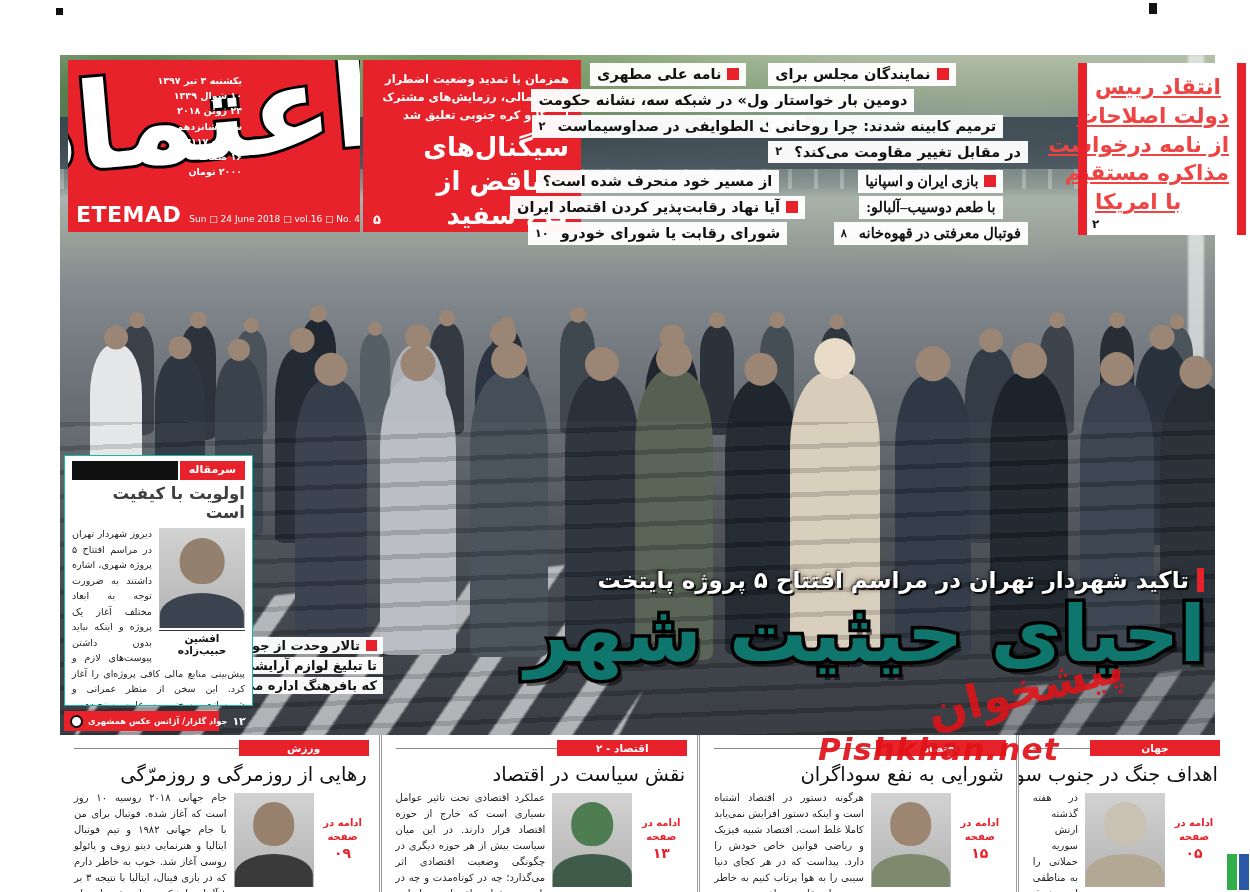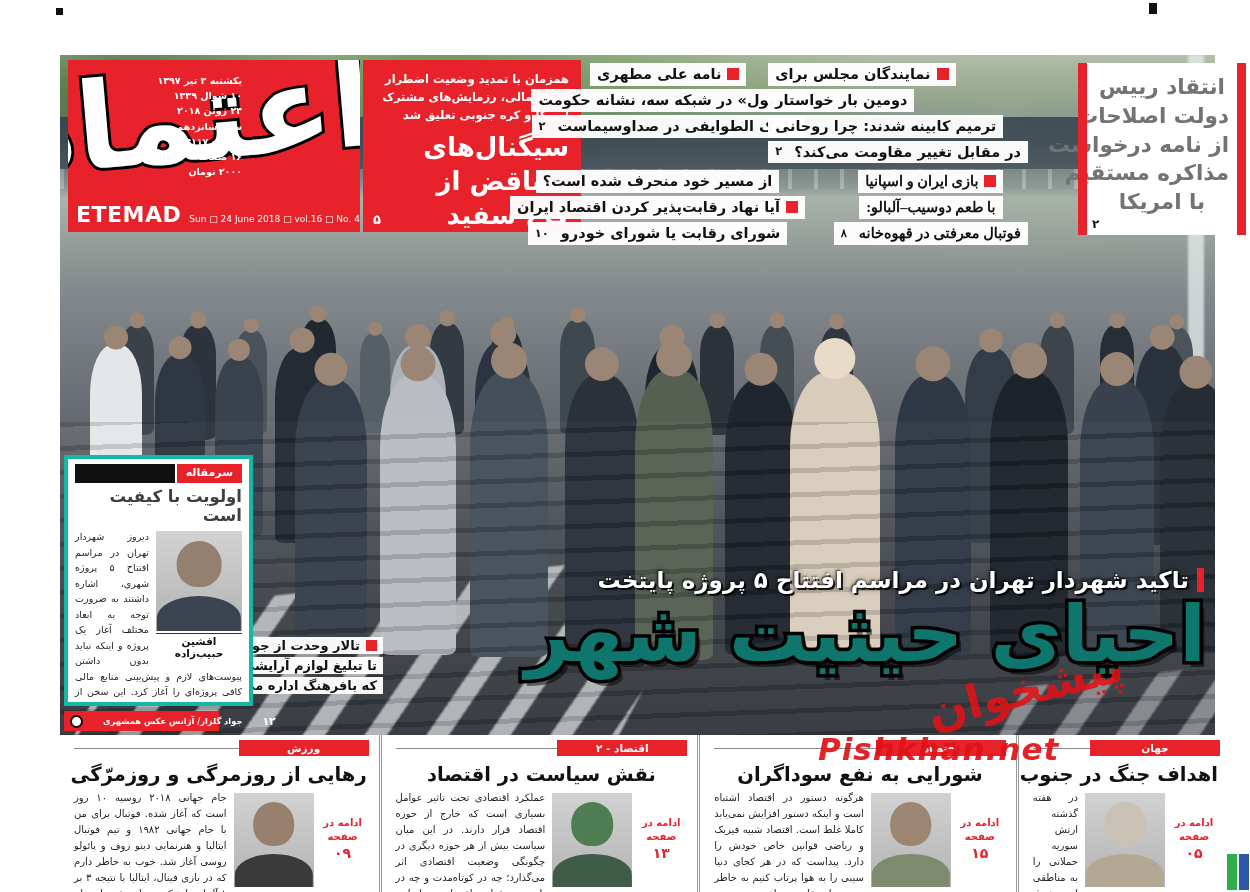--- a/index.html
+++ b/index.html
@@ -67,71 +67,71 @@
   .hline .pg { font-size:11.5px; padding-right:6px; }
   #group-c1 { top:63px;  right:445px; }
   #group-c2 { top:170px; right:445px; }
   #group-b1 { top:63px;  right:222px;align-items:flex-end; }
   #group-b2 { top:170px; right:222px;font-family:Liberation Serif, serif; }
   
   #reform { position:absolute; left:1078px; top:63px; width:168px; height:172px;
     background:#fff; direction:rtl; padding:10px 17px 6px; z-index:6; }
   #reform::before, #reform::after { content:""; position:absolute; top:0; bottom:0; width:9px; background:#e8222a; }
   #reform::before { right:0; } #reform::after { left:0; }
-  .reform-line { font-size:21.5px; font-weight:bold; text-align:center; line-height:1.34; white-space:nowrap; color:#737373; }
+  .reform-line { font-size:21.5px; font-weight:bold; text-align:left; line-height:1.34; white-space:nowrap; color:#ef4444;text-decoration:underline; }
   #reform .whpage { position:absolute; left:14px; bottom:4px; font-size:12px; font-weight:bold; color:#111; }
   
   #caption { position:absolute; right:46px; top:567px; z-index:7; direction:rtl; display:flex;
     align-items:center; gap:8px; color:#fff; font-size:23px; font-weight:bold; white-space:nowrap;
     text-shadow:2px 2px 0 rgba(0,0,0,.85), -1px -1px 2px rgba(0,0,0,.7), 0 0 6px rgba(0,0,0,.6); }
   #caption .cap-accent { width:7px; height:24px; background:#e8222a; flex:0 0 auto; }
   #main-headline { position:absolute; right:44px; top:590px; z-index:7; direction:rtl;
     font-size:78px; font-weight:bold; color:#0f766e; line-height:1.15; white-space:nowrap;
     -webkit-text-stroke:7px #000; paint-order:stroke fill; text-shadow:5px 6px 0 rgba(0,0,0,.5); }
   #vahdat { position:absolute; right:867px; top:637px; z-index:7; direction:rtl;
     display:flex; flex-direction:column; align-items:flex-start; gap:3px; }
   .vline { background:rgba(255,255,255,.96); font-size:13px; font-weight:bold; padding:1px 6px;
     display:flex; gap:6px; align-items:center; white-space:nowrap; color:#111; }
   .vlast { display:flex; gap:8px; align-items:center; }
   .vpage { background:rgba(255,255,255,.96); padding:1px 6px; font-size:11px; font-weight:bold; color:#111; }
   .vline .sq { width:11px; height:11px; background:#e8222a; }
   
   #editorial { position:absolute; left:64px; top:455px; width:189px; height:251px; background:#fff;
-    z-index:7; padding:5px 7px; direction:rtl; border:4px solid #14b8a6; overflow:hidden; }
+    z-index:7; padding:5px 7px; direction:rtl; border:1px solid #14b8a6; overflow:hidden; }
   .ed-head { display:flex; height:19px; margin-bottom:4px; }
   .ed-label { background:#e8222a; color:#fff; font-size:11px; font-weight:bold; padding:2px 9px; white-space:nowrap; }
   .ed-bar { flex:1; background:#101010; margin-right:2px; }
   .ed-title { font-size:16.5px; font-weight:bold; text-align:right; margin:1px 0 4px; color:#404040; }
   .ed-fig { float:right; width:86px; margin:2px 0 3px 7px; }
   .ed-photo { width:86px; height:100px; }
   .ed-author { font-size:10.5px; font-weight:bold; border-top:1px solid #333; margin-top:2px;
     padding-top:1px; text-align:center; color:#111; }
   .ed-body { font-size:9.6px; line-height:1.62; text-align:justify; color:#222; }
   
   #credit { position:absolute; left:64px; top:711px; width:155px; height:20px; background:#e8222a;
-    z-index:7; display:flex; align-items:center; gap:20px; padding:0 6px; }
+    z-index:7; display:flex; align-items:center; gap:5px; padding:0 6px; }
   .credit-circle { width:13px; height:13px; border-radius:50%; background:#fff; border:2.5px solid #111; flex:0 0 auto; }
   .credit-text { color:#fff; font-size:8.3px; font-weight:bold; direction:rtl; white-space:nowrap; }
   .credit-page { color:#fff; font-size:11px; font-weight:bold; margin-left:auto; }
   
   #wm-fa { position:absolute; left:925px; top:662px; z-index:8; direction:rtl; color:#e01218;
     font-size:46px; font-weight:bold; transform:rotate(-14deg); opacity:.88; }
   #wm-en { position:absolute; left:818px; top:731px; z-index:8; color:#e01218; font-size:31px;
     font-weight:bold; font-style:italic; letter-spacing:1px; opacity:.92; }
   
   #bottom { position:absolute; left:0; top:735px; width:1250px; height:157px; background:#fff;
     z-index:5; display:flex; padding-left:60px; }
   .col { width:320px; position:relative; padding:0 10px 0 14px; overflow:hidden; }
   .col + .col { border-left:3px double #9a9a9a; }
   .col:last-child { width:235px; padding-right:30px; }
   .col-head { display:flex; align-items:center; height:20px; margin-top:3px; }
   .col-rule { flex:1; border-top:1px solid #8a8a8a; margin-top:1px; }
   .sec-label { width:130px; background:#e8222a; color:#fff; font-size:10.5px; font-weight:bold;
     text-align:center; padding:2px 0; flex:0 0 auto; }
-  .art-title { font-size:19.5px; font-weight:bold; text-align:center; direction:rtl;
+  .art-title { font-size:19.5px; font-weight:normal; text-align:right; direction:rtl;
     margin:5px 2px 4px; color:#111; white-space:nowrap; }
   .art-body { direction:rtl; font-size:10px; line-height:1.6; text-align:justify; color:#222; }
   .cont-note { float:right; width:52px; color:#e8222a; font-weight:bold; font-size:10px;
     text-align:center; margin:26px 0 0 3px; line-height:1.4; }
   .cont-note b { display:block; font-size:14px; }
   .art-fig { float:right; width:80px; margin:3px 0 2px 7px; }
   .portrait { position:relative; overflow:hidden; width:80px; height:94px;
     background:linear-gradient(180deg,#d2d2d2,#b3b3b3); }
   .ed-photo.portrait { width:86px; height:100px; }
   .portrait::before { content:""; position:absolute; left:50%; top:10%; transform:translateX(-50%);

